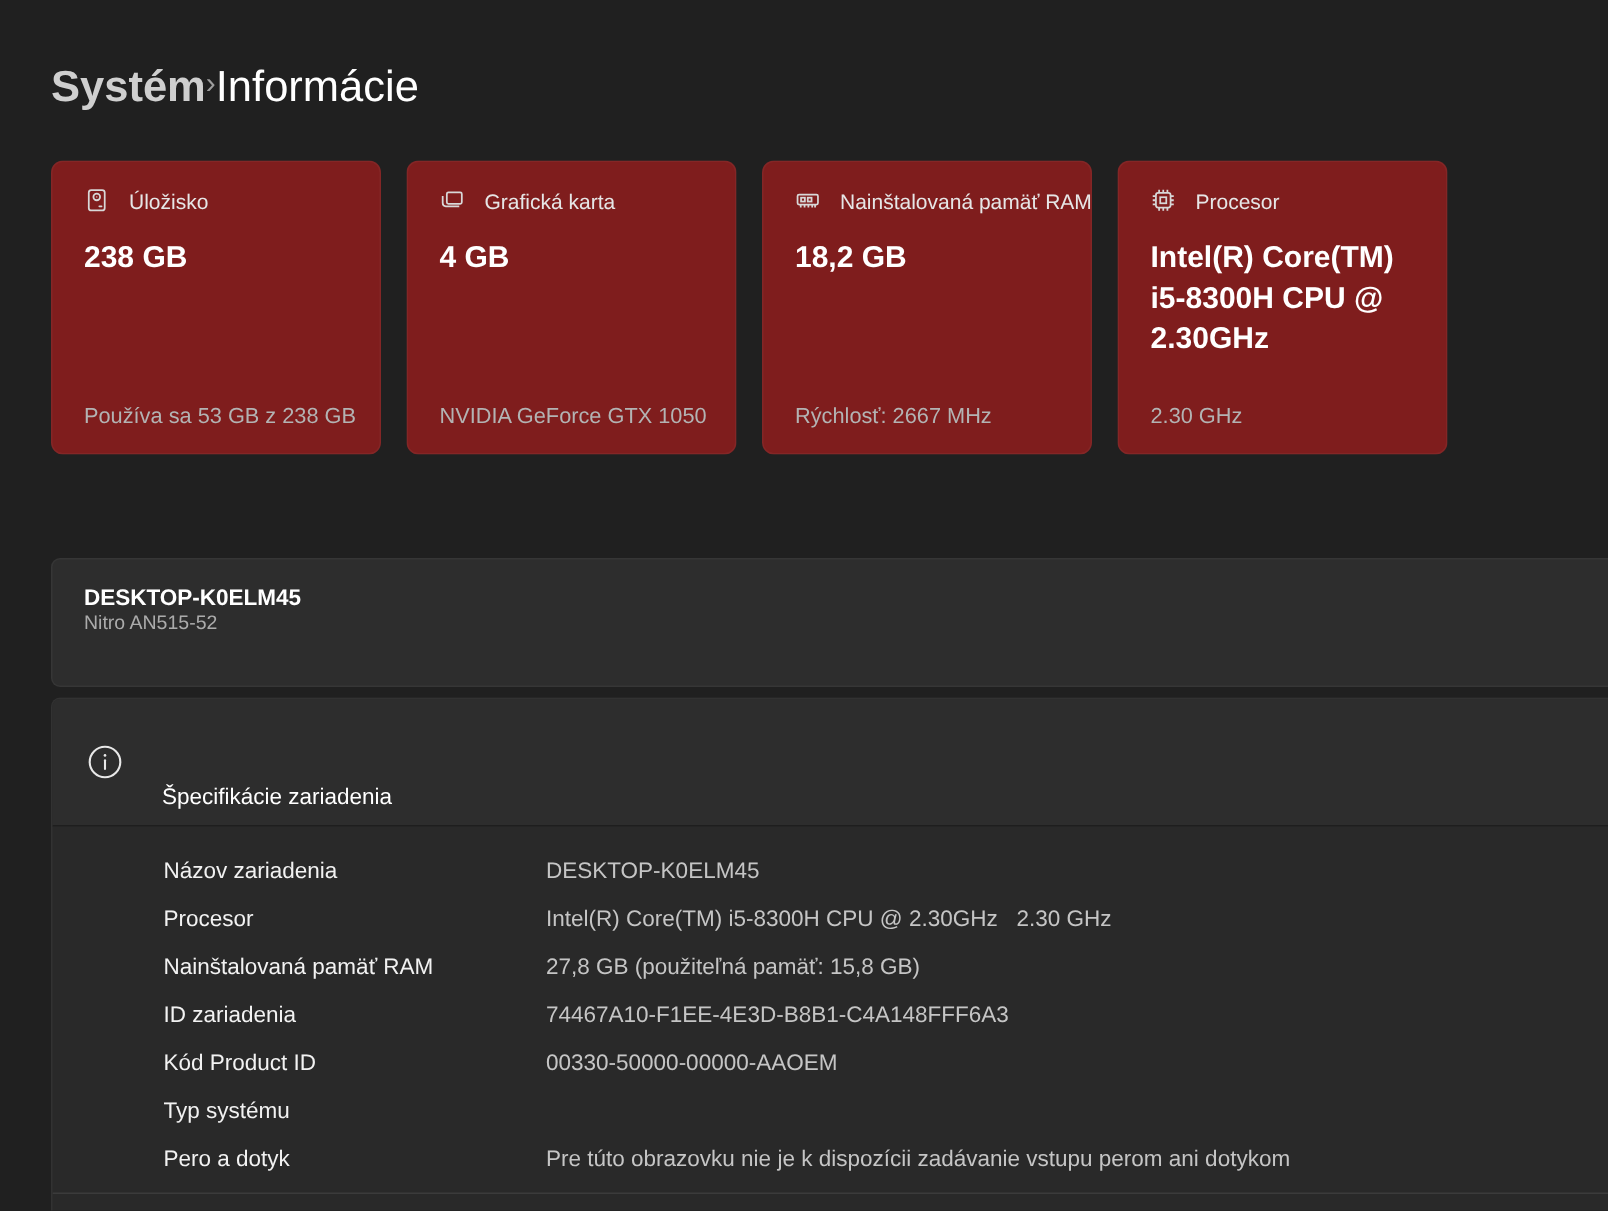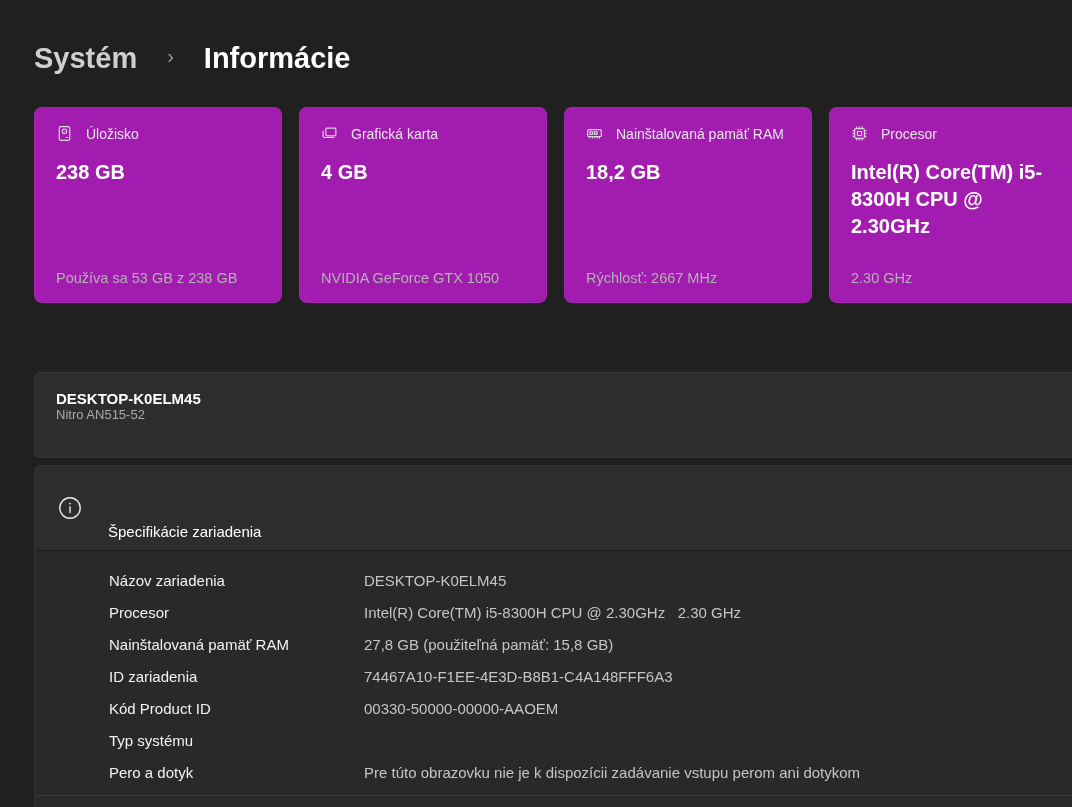--- a/index.html
+++ b/index.html
@@ -6,39 +6,39 @@
   html,body { width:1072px; height:807px; overflow:hidden; }
   body {
     background:#202020;
     color:#fff;
     font-family:"Liberation Sans","DejaVu Sans",sans-serif;
     position:relative;
   }
   
   .breadcrumb {
     position:absolute; left:34px; top:42px;
-    display:flex; align-items:flex-start; gap:30px;
+    display:flex; align-items:flex-start; gap:0;
   }
   .crumb-parent {
     font-size:29px; font-weight:600; color:#cfcfcf; cursor:pointer;
   }
   .crumb-sep {
     font-size:20px; color:#9d9d9d; padding-top:3px;
   }
   .crumb-current {
-    font-size:29px; font-weight:700; color:#ffffff;
+    font-size:29px; font-weight:400; color:#ffffff;
   }
   
   .cards-row {
     position:absolute; left:34px; top:107px;
     display:flex; gap:17px;
   }
   .card {
-    width:248px; height:196px;
-    background:#a21caf;
+    width:220px; height:196px;
+    background:#7f1d1d;
     border:1px solid rgba(255,255,255,0.045);
     border-radius:8px;
     padding:17px 21px;
     position:relative;
     flex:none;
   }
   .card-head { display:flex; align-items:center; gap:13px; }
   .card-head svg { flex:none; display:block; }
   .card-title { font-size:14px; color:#e6e6e6; white-space:nowrap; }
   .card-value {

